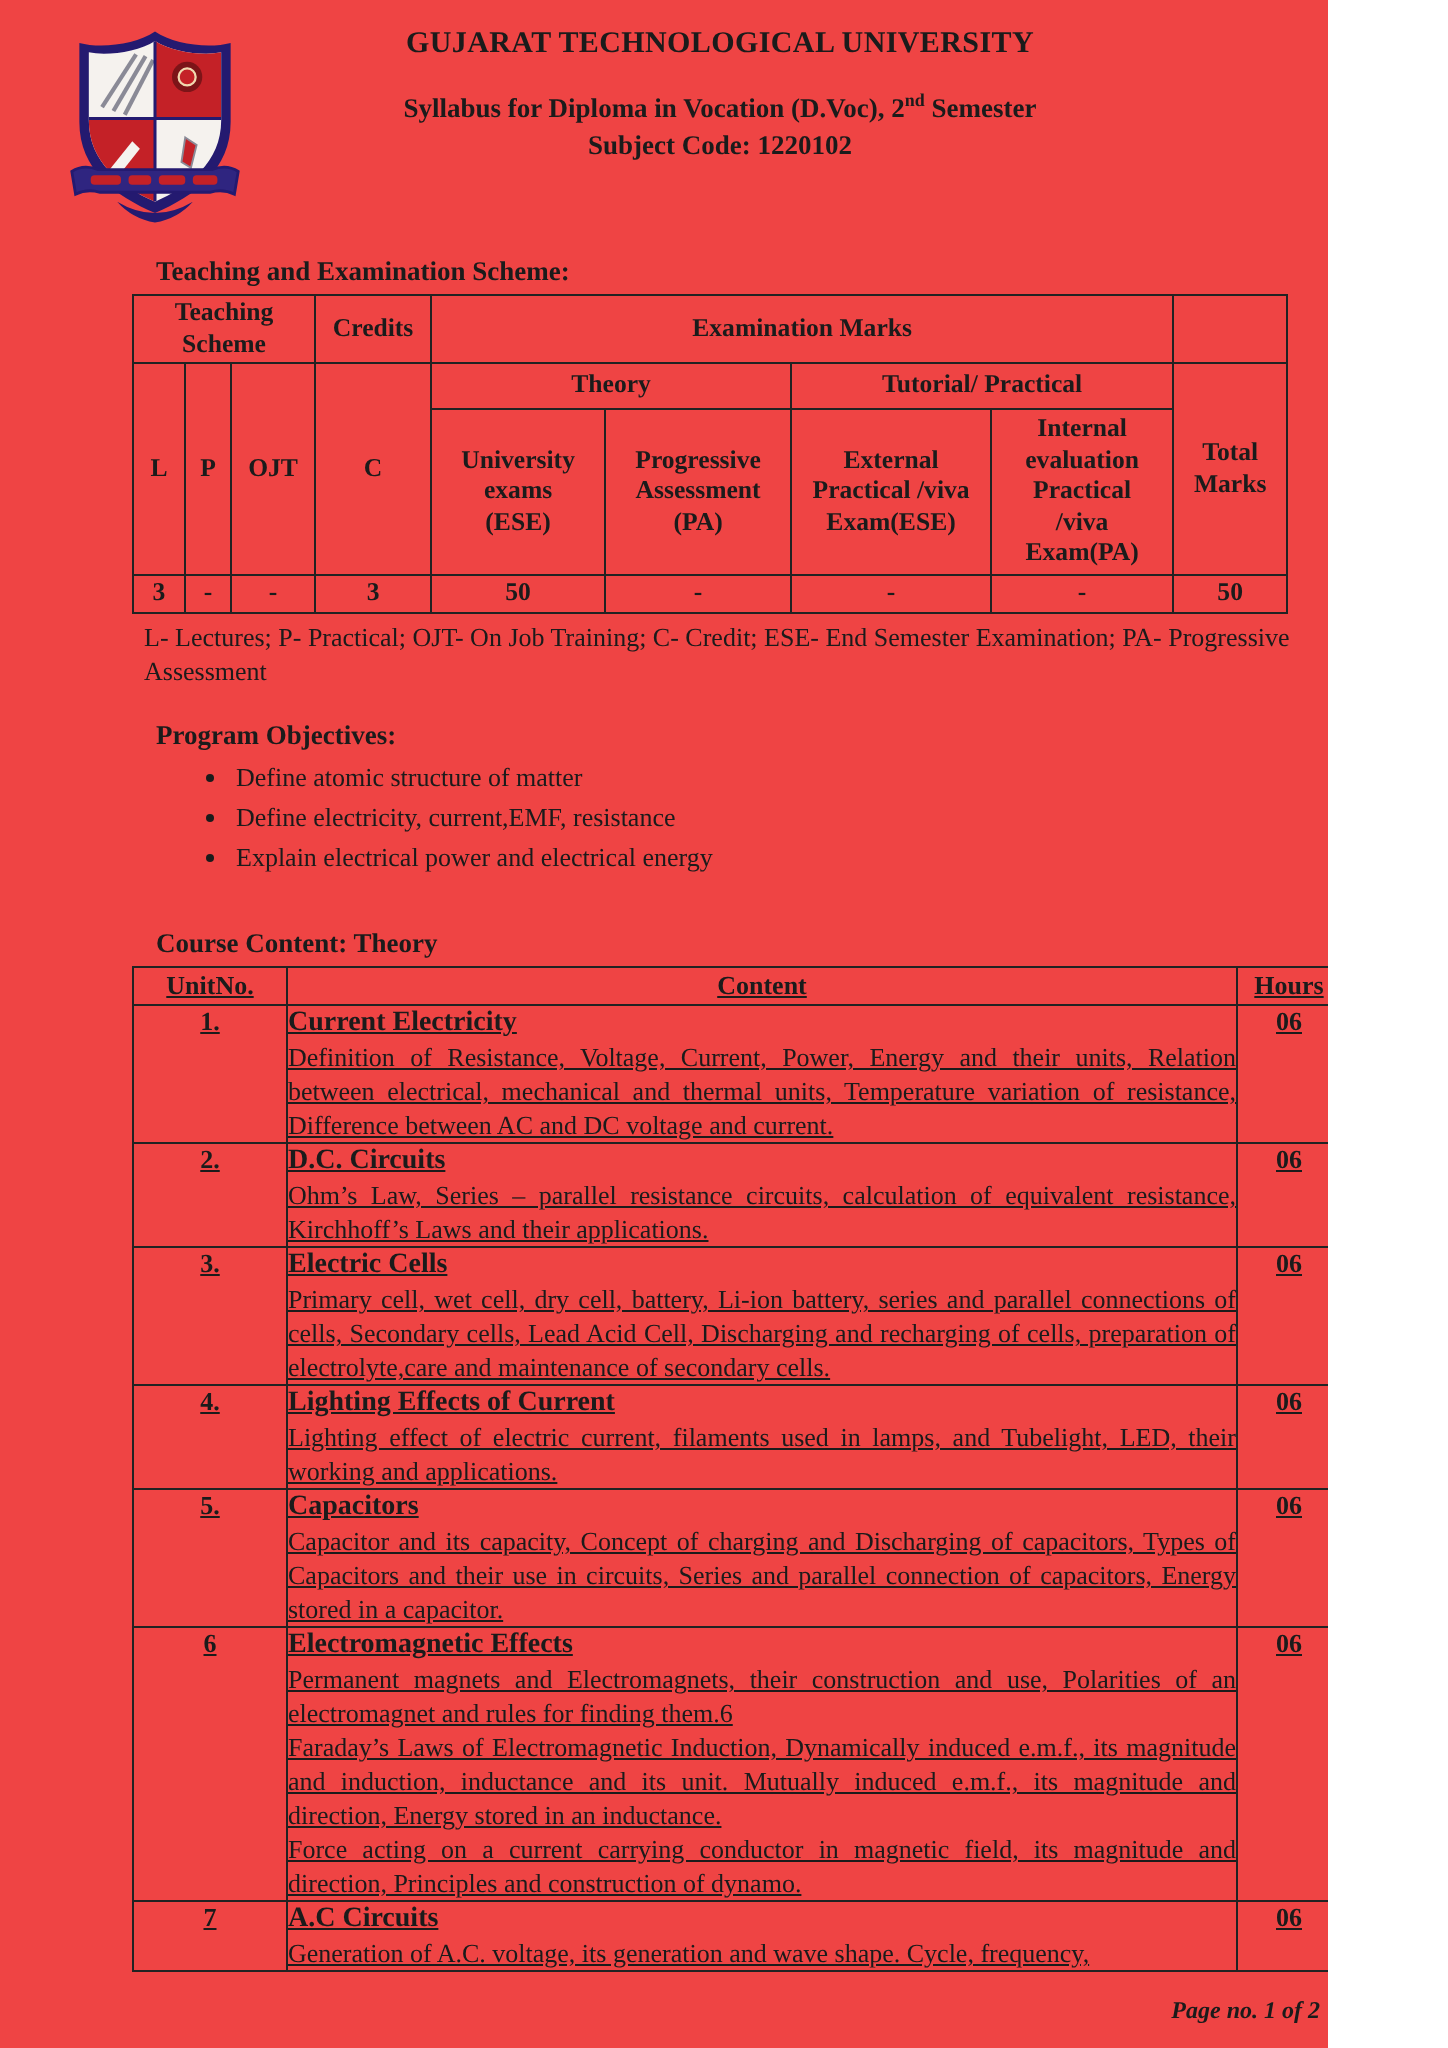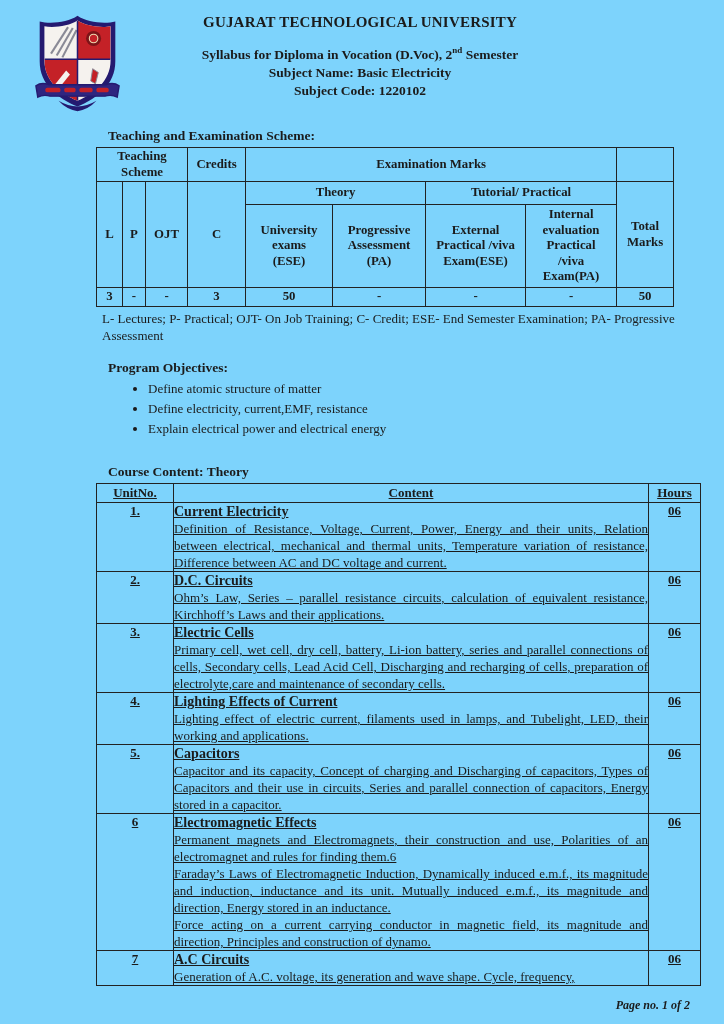--- a/index.html
+++ b/index.html
@@ -1,29 +1,29 @@
 <!DOCTYPE html>
 <html><head>
 <meta charset="utf-8">
 <style>
   html, body { margin:0; padding:0; background:#ffffff; }
   .page {
-    position:relative; width:724px; height:1024px; overflow:hidden;
-    background:#7dd3fc; color:#1b1b1b;
+    position:relative; width:664px; height:1024px; overflow:hidden;
+    background:#ef4444; color:#1b1b1b;
     font-family:"Liberation Serif", serif;
   }
   
   .logo { position:absolute; left:30px; top:12px; width:95px; height:104px; }
   .head-center { position:absolute; left:130px; top:14px; width:460px; text-align:center; font-weight:bold; }
   .uni-title { font-size:15px; letter-spacing:.2px; margin-bottom:10px; }
   .head-line { font-size:13.5px; line-height:18px; }
   .head-line sup { font-size:9px; }
   .effective-note { position:absolute; left:616px; top:38px; width:100px; font-weight:bold; font-size:13px; line-height:18.5px; }
   
-  .main { position:absolute; left:66px; top:128px; width:604px;margin-left:30px; }
+  .main { position:absolute; left:66px; top:128px; width:604px; }
   .section-heading { font-size:13.5px; font-weight:bold; margin:0 0 3px 12px; }
   
   table { border-collapse:collapse; }
   .scheme-table { width:577px; table-layout:fixed; }
   .scheme-table td {
     border:1.6px solid #222; text-align:center; vertical-align:middle;
     font-weight:bold; font-size:12.8px; line-height:15.5px; padding:1px 2px;
     overflow:hidden;
   }
   .scheme-table tr.r1 td { height:28px; }
@@ -93,21 +93,20 @@
         <rect x="70" y="80" width="13" height="5" rx="2"></rect>
       </g>
 
       <path d="M30,94 Q50,106 70,94 Q62,103 50,105 Q38,103 30,94 Z" fill="#241a70"></path>
     </svg>
   </div>
 
   <div class="head-center">
     <div class="uni-title">GUJARAT TECHNOLOGICAL UNIVERSITY</div>
     <div class="head-line"><span>Syllabus for Diploma in Vocation (D.Voc), 2</span><sup>nd</sup><span> Semester</span></div>
-    <div class="head-line">Subject Name: Basic Electricity</div>
     <div class="head-line">Subject Code: 1220102</div>
   </div>
 
 
   <div class="main">
 
     <div class="section-heading">Teaching and Examination Scheme:</div>
 
     <table class="scheme-table">
       <colgroup>

